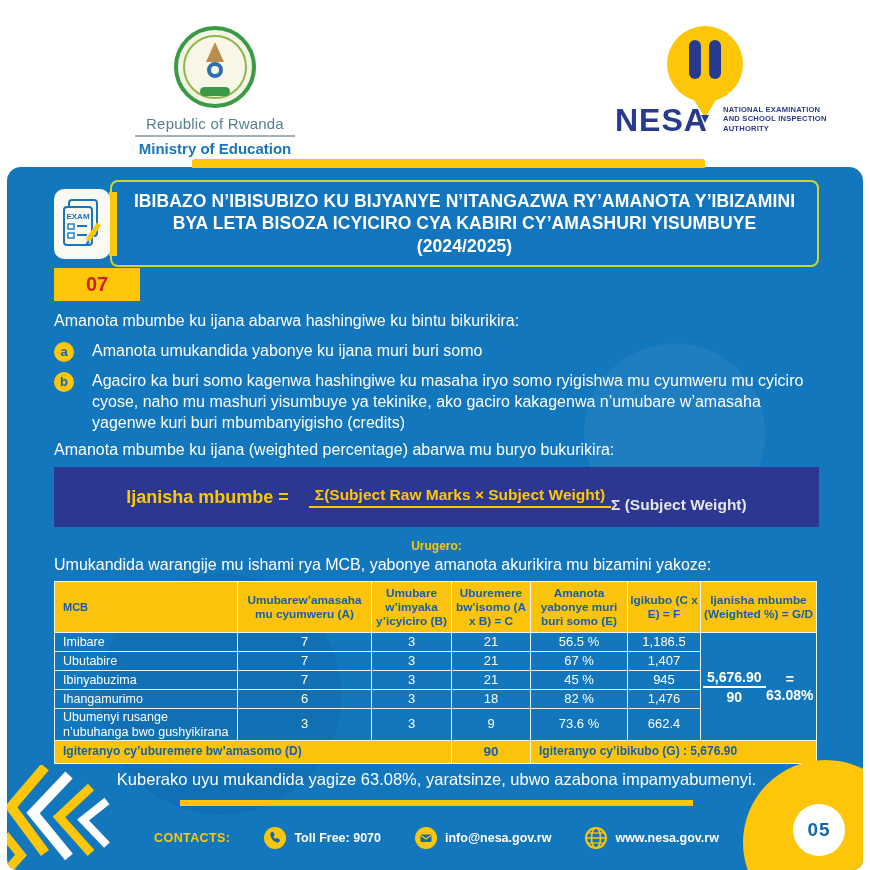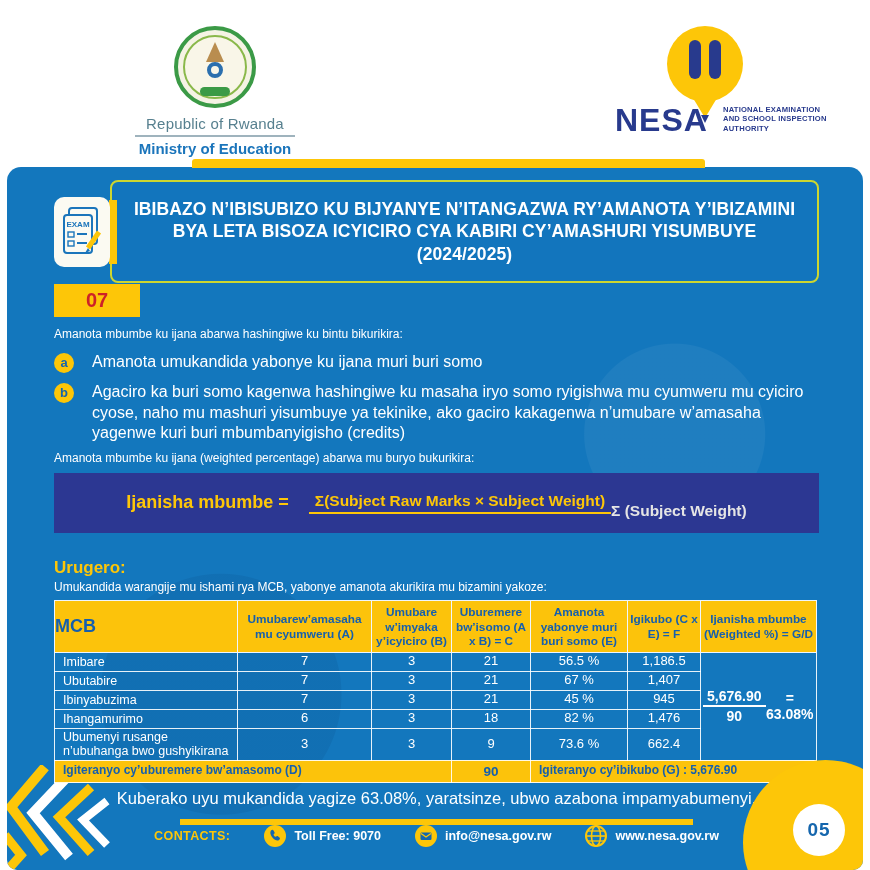--- a/index.html
+++ b/index.html
@@ -33,64 +33,64 @@
   .panel { position:absolute; left:7px; top:167px; width:856px; height:703px; background:#1377bd; border-radius:14px 14px 10px 10px; overflow:hidden;
     background-image: radial-gradient(circle at 78% 38%, rgba(255,255,255,0.05) 0 90px, transparent 91px),
                       radial-gradient(circle at 25% 75%, rgba(0,45,95,0.10) 0 120px, transparent 121px); }
   .content { position:relative; width:100%; height:100%; padding:13px 44px 0 47px; display:flex; flex-direction:column; z-index:2; }
 
   
   .banner { display:flex; align-items:center; }
   .exam-wrap { width:60px; height:70px; position:relative; z-index:2; margin-right:-4px; flex:0 0 auto; }
   .exam-wrap::after { content:""; position:absolute; right:-3px; top:3px; width:8px; height:64px; background:#fdc608; z-index:-1; }
   .exam-box { width:56px; height:70px; background:#fbfaf2; border-radius:10px; display:flex; align-items:center; justify-content:center; }
-  .banner-box { flex:1; border:2px solid #cdd62f; border-radius:8px; background:rgba(18,116,188,0.6); padding:16px 14px; min-height:84px; display:flex; align-items:center; justify-content:center; }
+  .banner-box { flex:1; border:2px solid #cdd62f; border-radius:8px; background:rgba(18,116,188,0.6); padding:8px 14px; min-height:84px; display:flex; align-items:center; justify-content:center; }
   .banner-title { color:#ffffff; font-weight:bold; font-size:17.5px; line-height:1.28; text-align:center; letter-spacing:0.1px; }
 
   
   .question-row { display:flex; margin-top:1px; height:33px; }
   .q-num { width:86px; background:#fdc608; color:#cd2128; font-weight:bold; font-size:20px; display:flex; align-items:center; justify-content:center; }
   .q-text { flex:1; background:#ffffff; color:#1b75bb; font-weight:bold; font-size:16px; display:flex; align-items:center; padding-left:14px; letter-spacing:0.2px; }
 
-  .body-text { color:#ffffff; font-size:12px; line-height:1.3; }
+  .body-text { color:#ffffff; font-size:16px; line-height:1.3; }
   .intro { margin-top:10px; }
   .bullet { display:flex; margin-top:9px; }
   .bullet-marker { flex:0 0 auto; width:20px; height:20px; border-radius:50%; background:#fdc608; color:#1465ad; font-weight:bold; font-size:13px; display:flex; align-items:center; justify-content:center; margin-right:18px; margin-top:1px; }
   .bullet-text { color:#ffffff; font-size:16px; line-height:1.3; }
   .formula-intro { margin-top:7px; }
 
   .formula-box { margin-top:6px; background:#2c3792; min-height:60px; display:flex; align-items:center; justify-content:center; gap:20px; padding:6px 0; }
   .formula-lhs { color:#fdc608; font-weight:bold; font-size:18px; }
   .frac { display:flex; flex-direction:row; align-items:center; }
   .frac .num { color:#fdc608; font-weight:bold; font-size:15.5px; padding:0 6px 2px; border-bottom:2px solid #fdc608; }
   .frac .den { color:#e5e5e5; font-weight:bold; font-size:15.5px; padding-top:16px; }
 
-  .urugero { margin-top:25px; color:#fdc608; font-weight:bold; font-size:17px; }
+  .urugero { margin-top:12px; color:#fdc608; font-weight:bold; font-size:12px;text-align:center; }
   .example-intro { margin-top:2px; }
 
   
   .table-wrap { margin-top:5px; }
   table.marks { border-collapse:collapse; table-layout:fixed; width:762px; }
   table.marks th { background:#fcc30b; color:#155fae; font-size:11.8px; font-weight:bold; border:1px solid #eef6ff; padding:4px 2px; line-height:1.2; vertical-align:middle; }
-  table.marks th.col-subj { text-align:left; padding-left:0; font-size:18px; }
+  table.marks th.col-subj { text-align:left; padding-left:8px; font-size:11px; }
   table.marks td { color:#ffffff; font-size:13px; text-align:center; border:1px solid rgba(255,255,255,0.9); padding:1px 2px; height:19px; line-height:1.15; }
   table.marks td.subject { text-align:left; padding-left:8px; font-size:12.5px; }
   table.marks td.gd-cell { border:1px solid rgba(255,255,255,0.9); }
   .gd-flex { display:flex; align-items:center; justify-content:center; }
   .gd-frac { display:flex; flex-direction:column; align-items:center; font-weight:bold; font-size:14px; }
   .gd-frac .num { border-bottom:2px solid #ffffff; padding:0 4px 1px; }
   .gd-frac .den { padding-top:1px; }
   .gd-result { font-weight:bold; font-size:14px; }
   table.marks tr.tfoot td { background:#fcc30b; color:#155fae; font-weight:bold; font-size:12px; text-align:left; padding:3px 8px; height:21px; }
   table.marks tr.tfoot td.total-c { text-align:center; font-size:13.5px; padding:3px 2px; }
 
   .conclusion { margin-top:6px; text-align:center; color:#ffffff; font-size:16.5px; }
 
   .footer-rule { margin:11px auto 0; width:513px; height:6px; background:#fdc608; }
-  .contacts { margin-top:0; display:flex; align-items:center; justify-content:center; gap:34px; }
+  .contacts { margin-top:21px; display:flex; align-items:center; justify-content:center; gap:34px; }
   .contacts-label { color:#fdc608; font-weight:bold; font-size:12.5px; letter-spacing:0.4px; }
   .contact-item { display:flex; align-items:center; gap:8px; color:#ffffff; font-weight:bold; font-size:12.5px; }
   .cicon { width:22px; height:22px; flex:0 0 auto; }
 
   
   .chevrons { position:absolute; left:0; bottom:0; width:110px; height:105px; z-index:1; }
   .corner-yellow { position:absolute; right:-45px; bottom:-55px; width:165px; height:165px; border-radius:50%; background:#fdc608; z-index:2; }
   .page-badge { position:absolute; right:18px; bottom:14px; width:52px; height:52px; border-radius:50%; background:#ffffff; display:flex; align-items:center; justify-content:center; z-index:3; }
   .page-num { color:#1566ad; font-weight:bold; font-size:19px; letter-spacing:1px; }
 </style>

